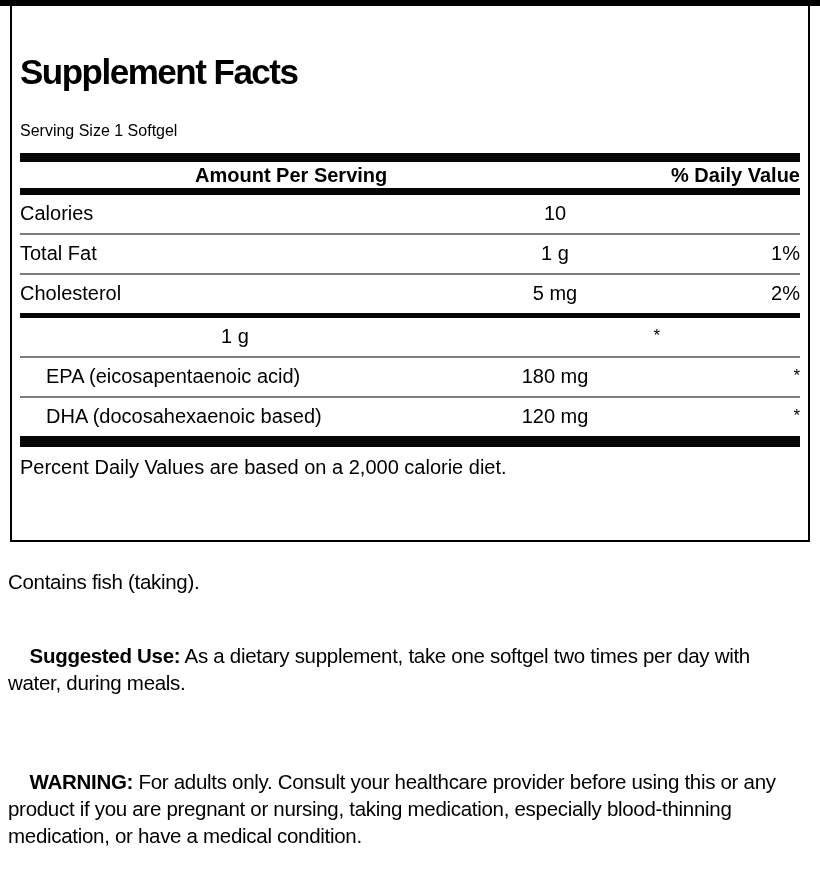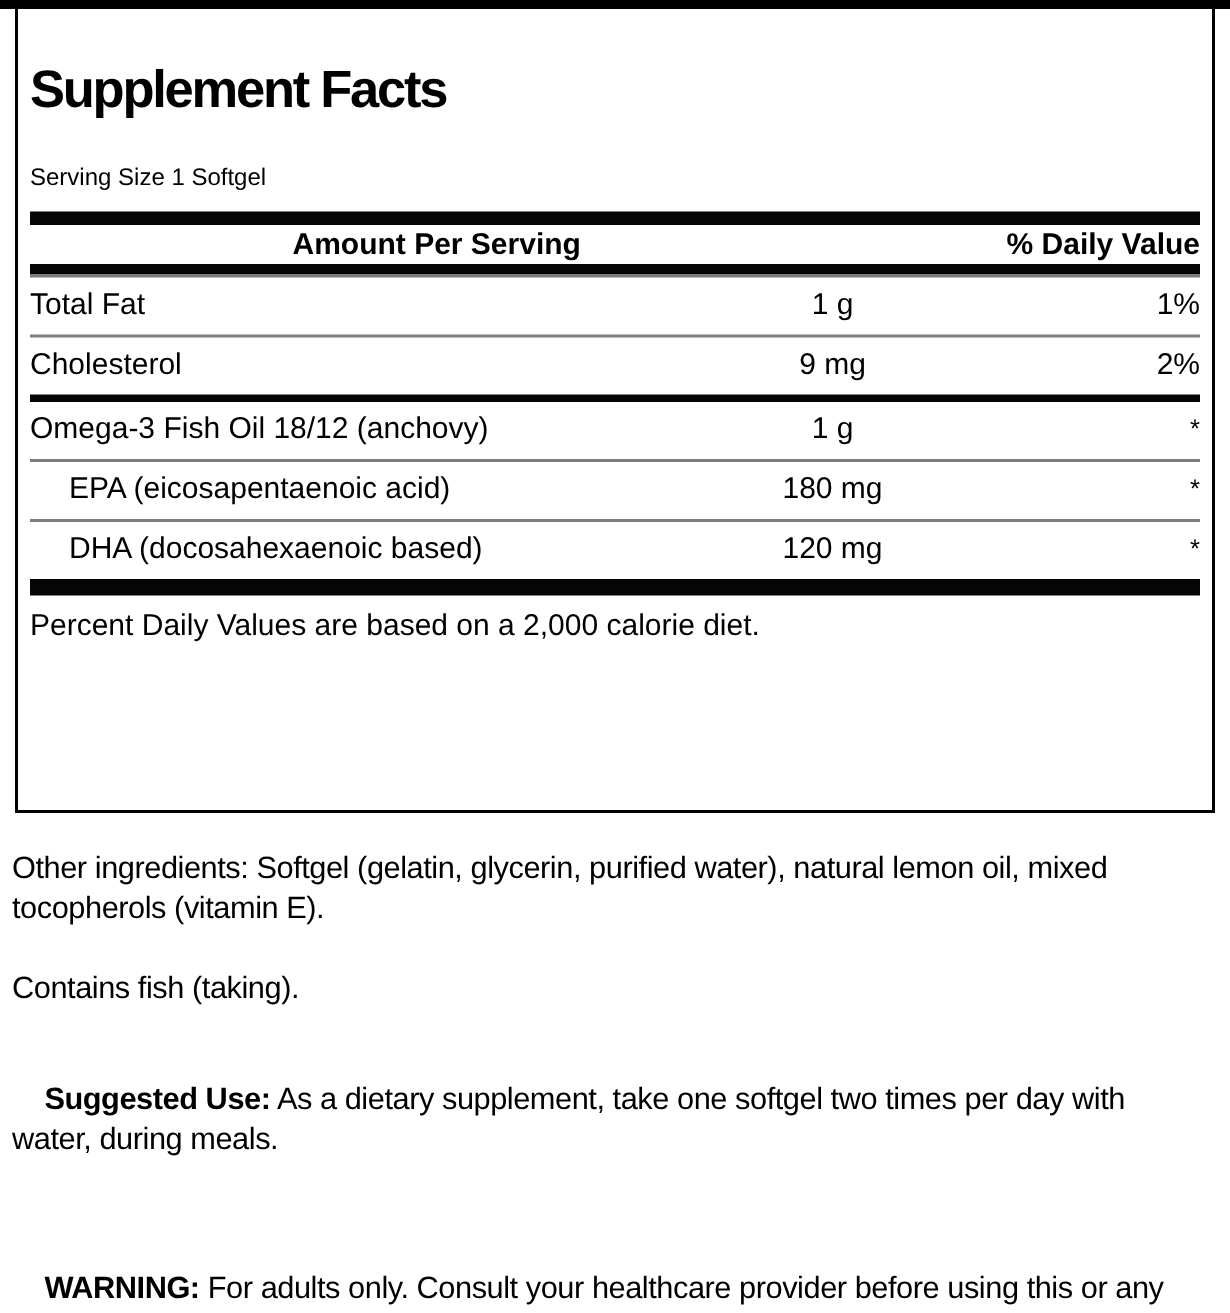--- a/index.html
+++ b/index.html
@@ -10,21 +10,21 @@
     font-family: "Liberation Sans", "DejaVu Sans", sans-serif;
     overflow: hidden;
   }
   .top-bar { width: 820px; height: 6px; background: #000; }
 
   .facts-box {
     margin: 0 10px;
     height: 536px;
     border: 2px solid #000;
     border-top: none;
-    padding: 0 8px;
+    padding: 12px 8px;
     overflow: hidden;
   }
   .panel-title {
     margin-top: 36px;
     font-size: 35px;
     font-weight: bold;
     letter-spacing: -1.5px;
     line-height: 36px;
   }
   .serving { margin-top: 29px; font-size: 16px; line-height: 24px; }
@@ -85,39 +85,43 @@
 
   <div class="bar bar-heavy"></div>
 
   <div class="thead">
     <span class="th-amount">Amount Per Serving</span>
     <span class="th-dv">% Daily Value</span>
   </div>
 
   <div class="bar bar-med"></div>
 
+  <div class="row">
+    <span class="name">Calories</span>
+    <span class="amt">10</span>
+    <span class="dv"></span>
+  </div>
   <div class="sep"></div>
 
   <div class="row">
     <span class="name">Total Fat</span>
     <span class="amt">1 g</span>
     <span class="dv">1%</span>
   </div>
   <div class="sep"></div>
 
   <div class="row">
     <span class="name">Cholesterol</span>
-    <span class="amt">9 mg</span>
+    <span class="amt">5 mg</span>
     <span class="dv">2%</span>
   </div>
 
   <div class="bar bar-group"></div>
 
   <div class="row">
-    <span class="name">Omega-3 Fish Oil 18/12 (anchovy)</span>
     <span class="amt">1 g</span>
     <span class="dv star">*</span>
   </div>
   <div class="sep"></div>
 
   <div class="row">
     <span class="name indent">EPA (eicosapentaenoic acid)</span>
     <span class="amt">180 mg</span>
     <span class="dv star">*</span>
   </div>
@@ -128,22 +132,20 @@
     <span class="amt">120 mg</span>
     <span class="dv star">*</span>
   </div>
 
   <div class="bar bar-xl"></div>
 
   <div class="footnote fn1">Percent Daily Values are based on a 2,000 calorie diet.</div>
 </section>
 
 <div class="details">
-  <p class="p-other">Other ingredients: Softgel (gelatin, glycerin, purified water), natural lemon oil, mixed
-tocopherols (vitamin E).</p>
   <p class="p-contains">Contains fish (taking).</p>
   <p class="p-suggested">
     <span class="inline-label">Suggested Use:</span><span> As a dietary supplement, take one softgel two times per day with
 water, during meals.</span>
   </p>
   <p class="p-warning">
     <span class="inline-label">WARNING:</span><span> For adults only. Consult your healthcare provider before using this or any
 product if you are pregnant or nursing, taking medication, especially blood-thinning
 medication, or have a medical condition.</span>
   </p>

